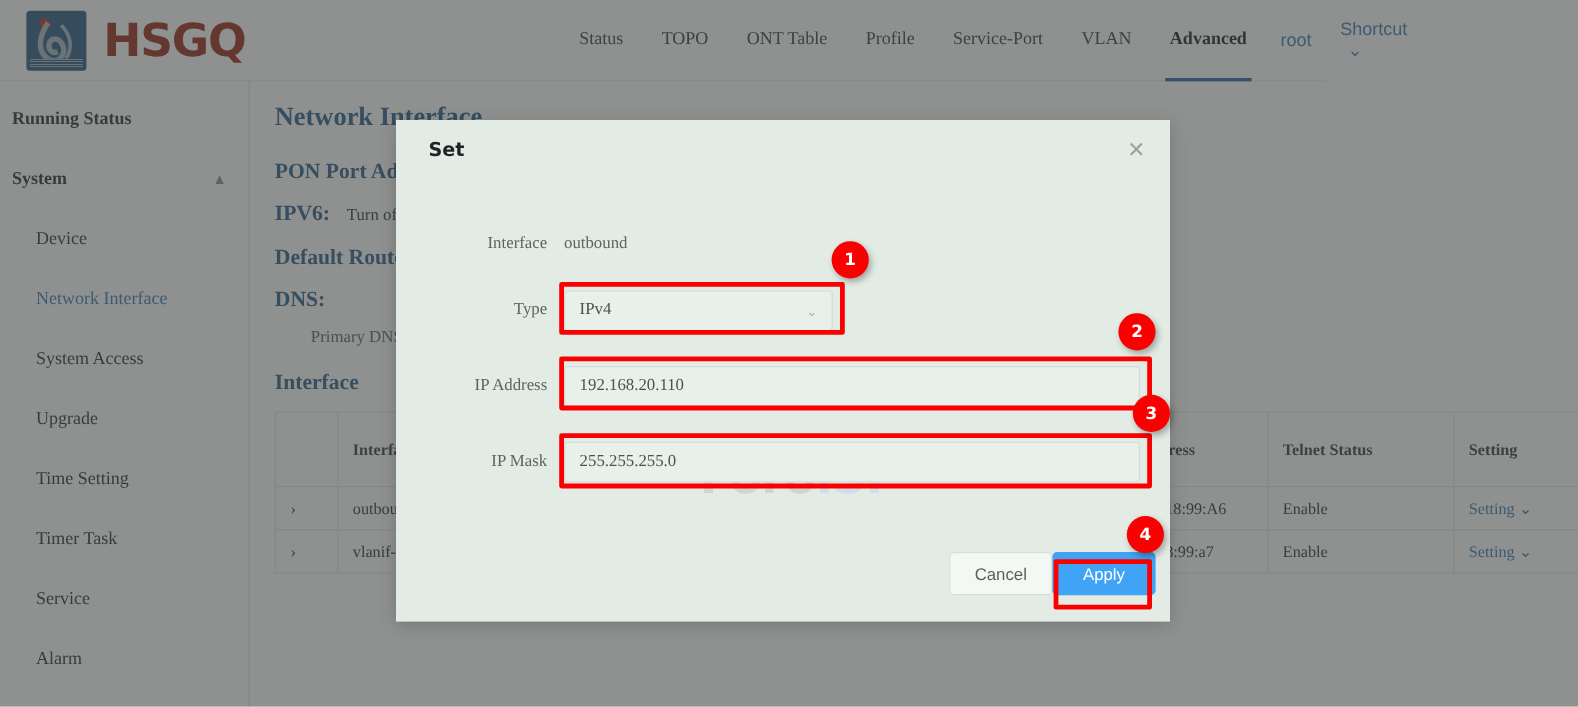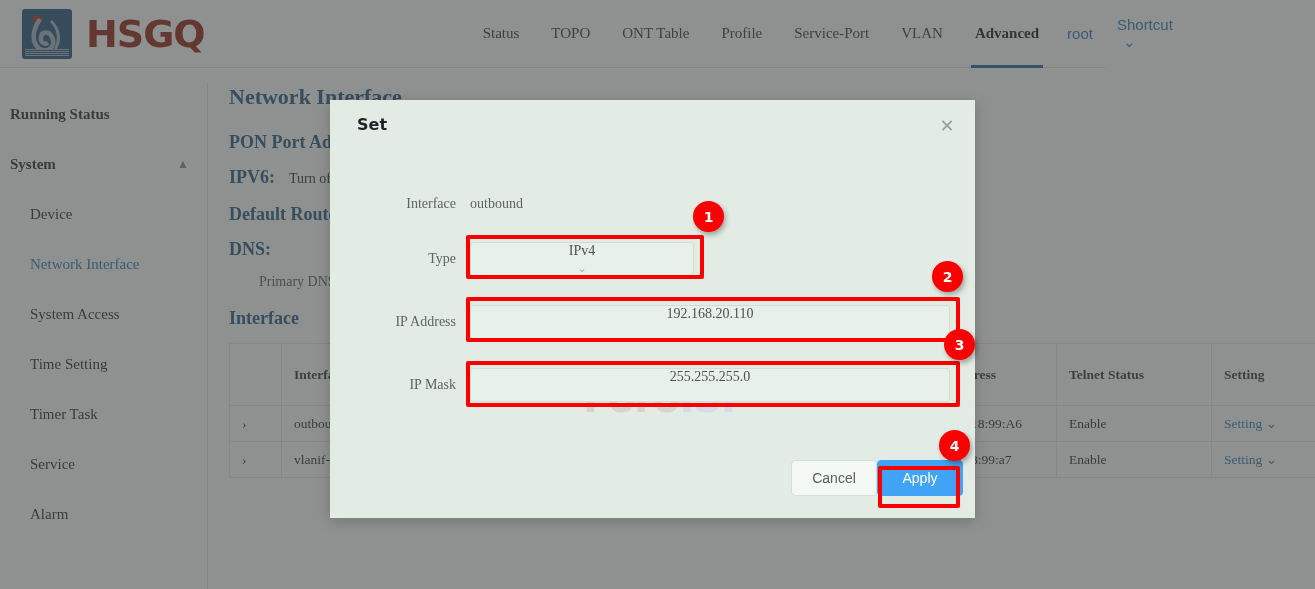--- a/index.html
+++ b/index.html
@@ -50,21 +50,21 @@
     height: 3px; background: #2f6aa8;
   }
   .nav-right { margin-left: auto; display: flex; align-items: center; height: 68px; padding-right: 14px; }
   .nav-user, .nav-short {
     font-size: 15px; color: #3d7ebd; padding: 0 12px; cursor: pointer;
     font-family: "Liberation Sans", sans-serif;
   }
   .chev { display: inline-block; margin-left: 6px; color: #3d7ebd; }
 
   .sidebar {
-    position: absolute; left: 0; top: 83px; width: 208px; bottom: 0;
+    position: absolute; left: 0; top: 68px; width: 208px; bottom: 0;
     background: #ffffff; border-right: 1px solid #e2e4e6; padding-top: 6px;
   }
   .side-item {
     height: 50px; display: flex; align-items: center; padding-left: 10px;
     font-size: 15px; color: #303438; cursor: pointer; position: relative;
   }
   .side-item.group { font-weight: bold; padding-right: 22px; }
   .side-item.sub { padding-left: 30px; }
   .side-item.sub.active { color: #3d7ebd; }
   .side-caret { position: absolute; right: 18px; color: #8a8f94; font-size: 12px; }
@@ -117,21 +117,20 @@
     width: 140px; text-align: right; padding-right: 14px;
     font-size: 14px; color: #5e6560; font-family: "Liberation Serif", serif;
   }
   .statictext { font-size: 14px; color: #5e6560; }
 
   .ctrl {
     height: 34px; background: #e8f0ea; border: 1px solid #d3dcd6;
     border-radius: 3px; display: flex; align-items: center;
     padding: 0 12px; font-size: 14px; color: #4c524e;
     font-family: "Liberation Serif", serif;
-    flex-direction: column;
   }
   .ctrl.sel { width: 224px; justify-content: space-between; }
   .ctrl.inp { width: 480px; }
   .sel-caret { color: #a7b0aa; font-size: 11px; }
 
   .footer { position: absolute; left: 0; right: 0; bottom: 22px; display: flex; justify-content: flex-end; padding-right: 12px; }
   .btn {
     height: 36px; min-width: 86px; border-radius: 4px; font-size: 14px;
     display: flex; align-items: center; justify-content: center; cursor: pointer;
     font-family: "Liberation Sans", sans-serif;
@@ -197,20 +196,23 @@
         <span class="side-caret">▲</span>
       </div>
       <div class="side-item sub">
         <span>Device</span>
       </div>
       <div class="side-item sub active">
         <span>Network Interface</span>
       </div>
       <div class="side-item sub">
         <span>System Access</span>
+      </div>
+      <div class="side-item sub">
+        <span>Upgrade</span>
       </div>
       <div class="side-item sub">
         <span>Time Setting</span>
       </div>
       <div class="side-item sub">
         <span>Timer Task</span>
       </div>
       <div class="side-item sub">
         <span>Service</span>
       </div>

